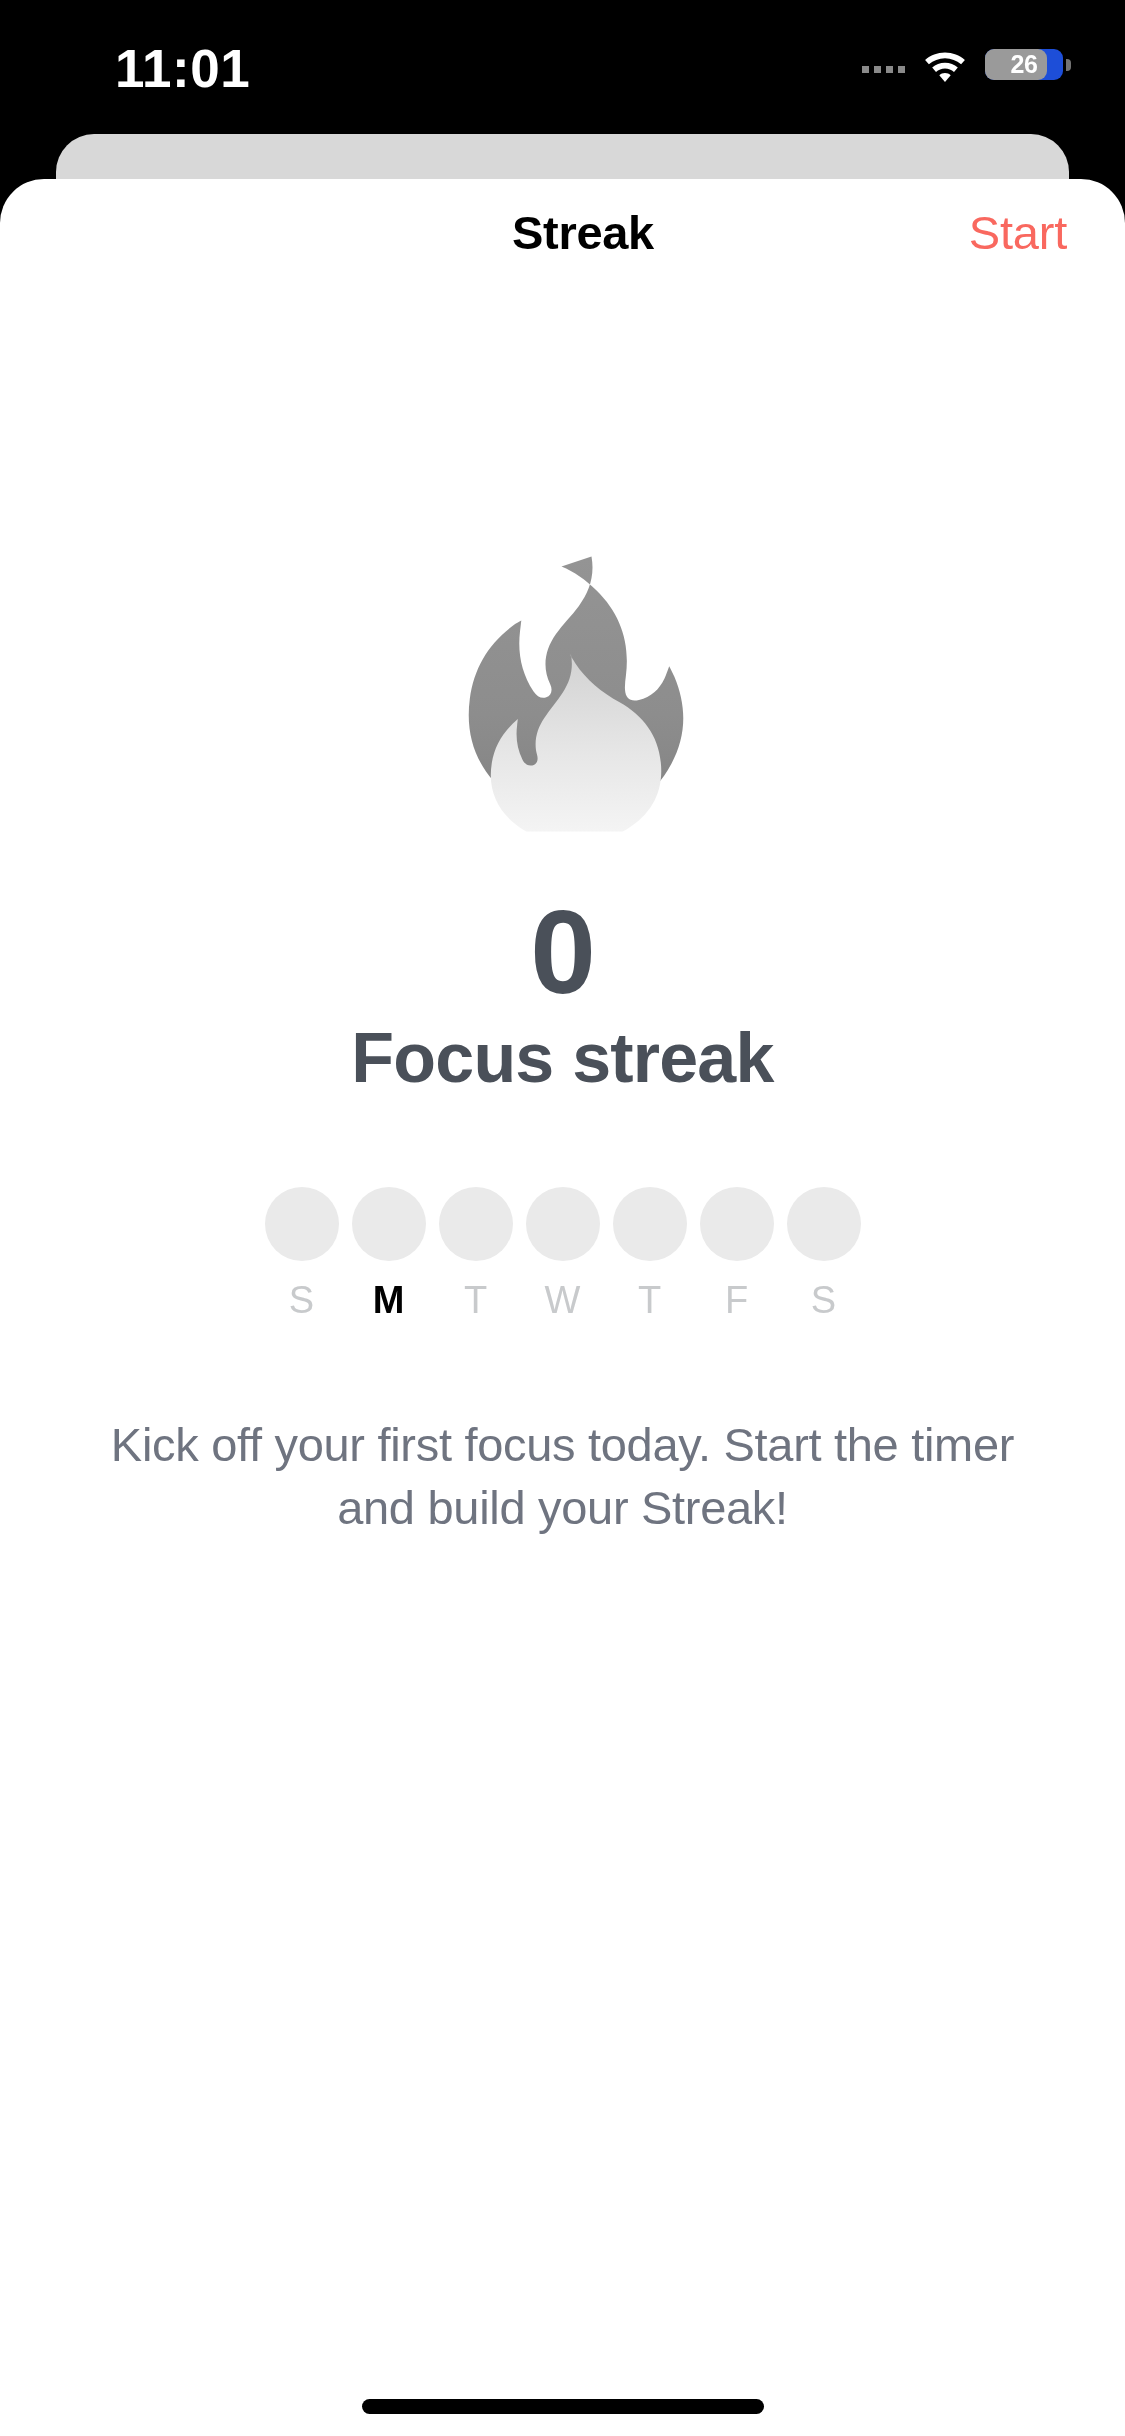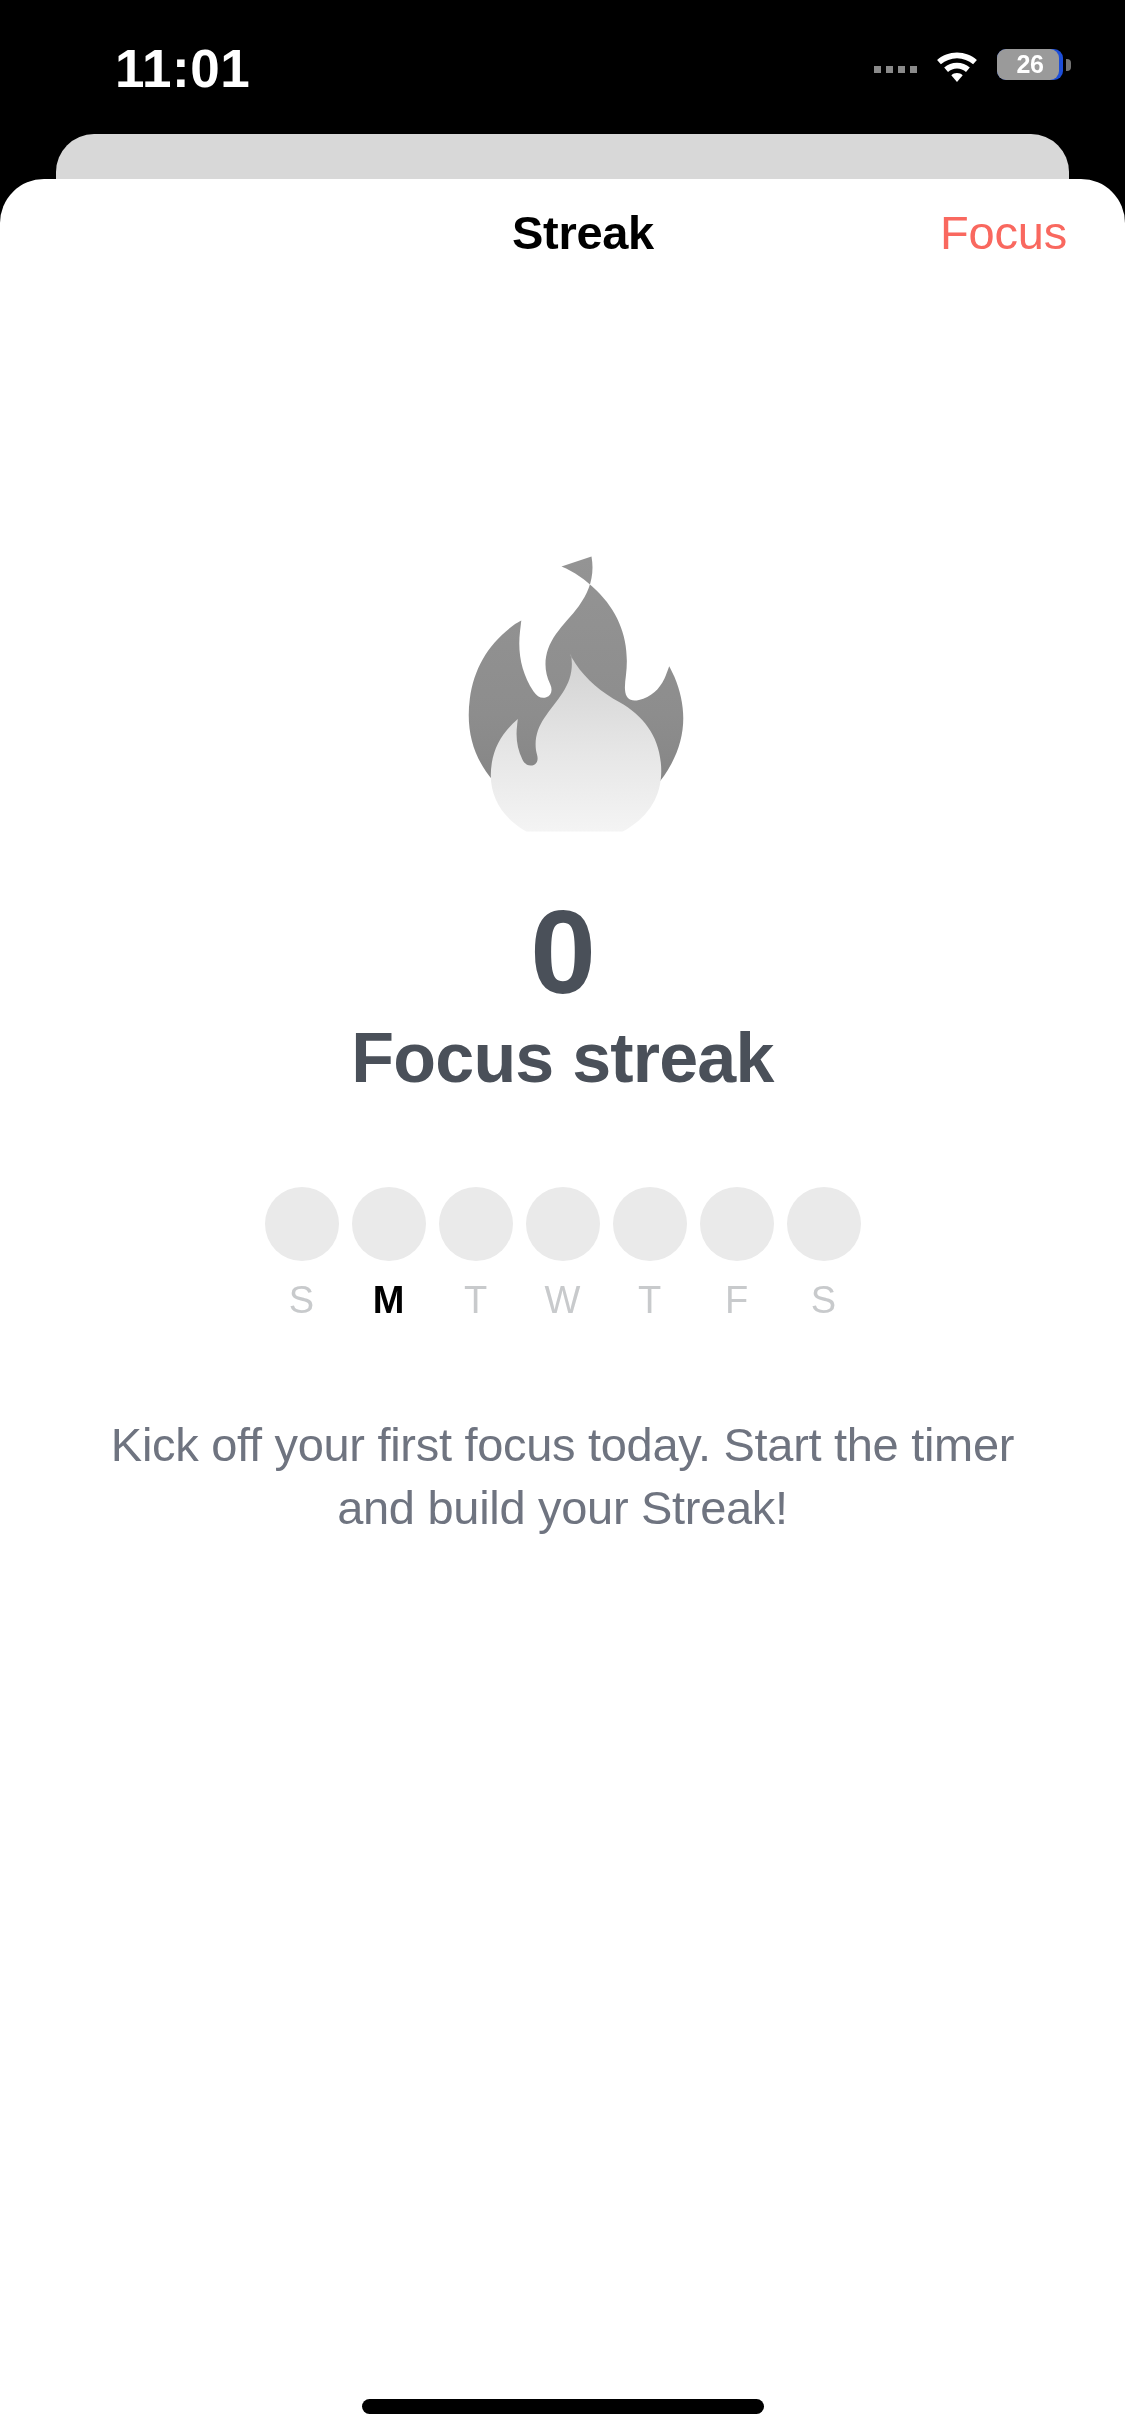--- a/index.html
+++ b/index.html
@@ -55,21 +55,21 @@
   }
   .sig-dots i {
     display: block;
     width: 7px;
     height: 7px;
     background: #8a8a8a;
   }
   .wifi-icon { width: 48px; height: 36px; display:block; }
   .battery {
     position: relative;
-    width: 66px;
+    width: 78px;
     height: 31px;
     border-radius: 9px;
     background: #1d4ed8;
     display: flex;
     align-items: center;
     justify-content: center;
   }
   .battery .lvl {
     position: absolute;
     left: 0; top: 0; bottom: 0;
@@ -272,21 +272,21 @@
       </span>
     </div>
   </div>
 
   <div class="sheet-behind"></div>
 
   <div class="sheet">
 
     <div class="nav-bar">
       <div class="nav-title">Streak</div>
-      <button class="nav-done">Focus</button>
+      <button class="nav-done">Start</button>
     </div>
 
     <div class="content">
 
       <div class="flame-wrap">
         <svg class="flame-svg" viewBox="0 0 300 300" aria-hidden="true">
           <defs>
             <linearGradient id="gOuter" x1="0" y1="0" x2="0" y2="1">
               <stop offset="0%" stop-color="#949494"></stop>
               <stop offset="60%" stop-color="#8d8d8d"></stop>

